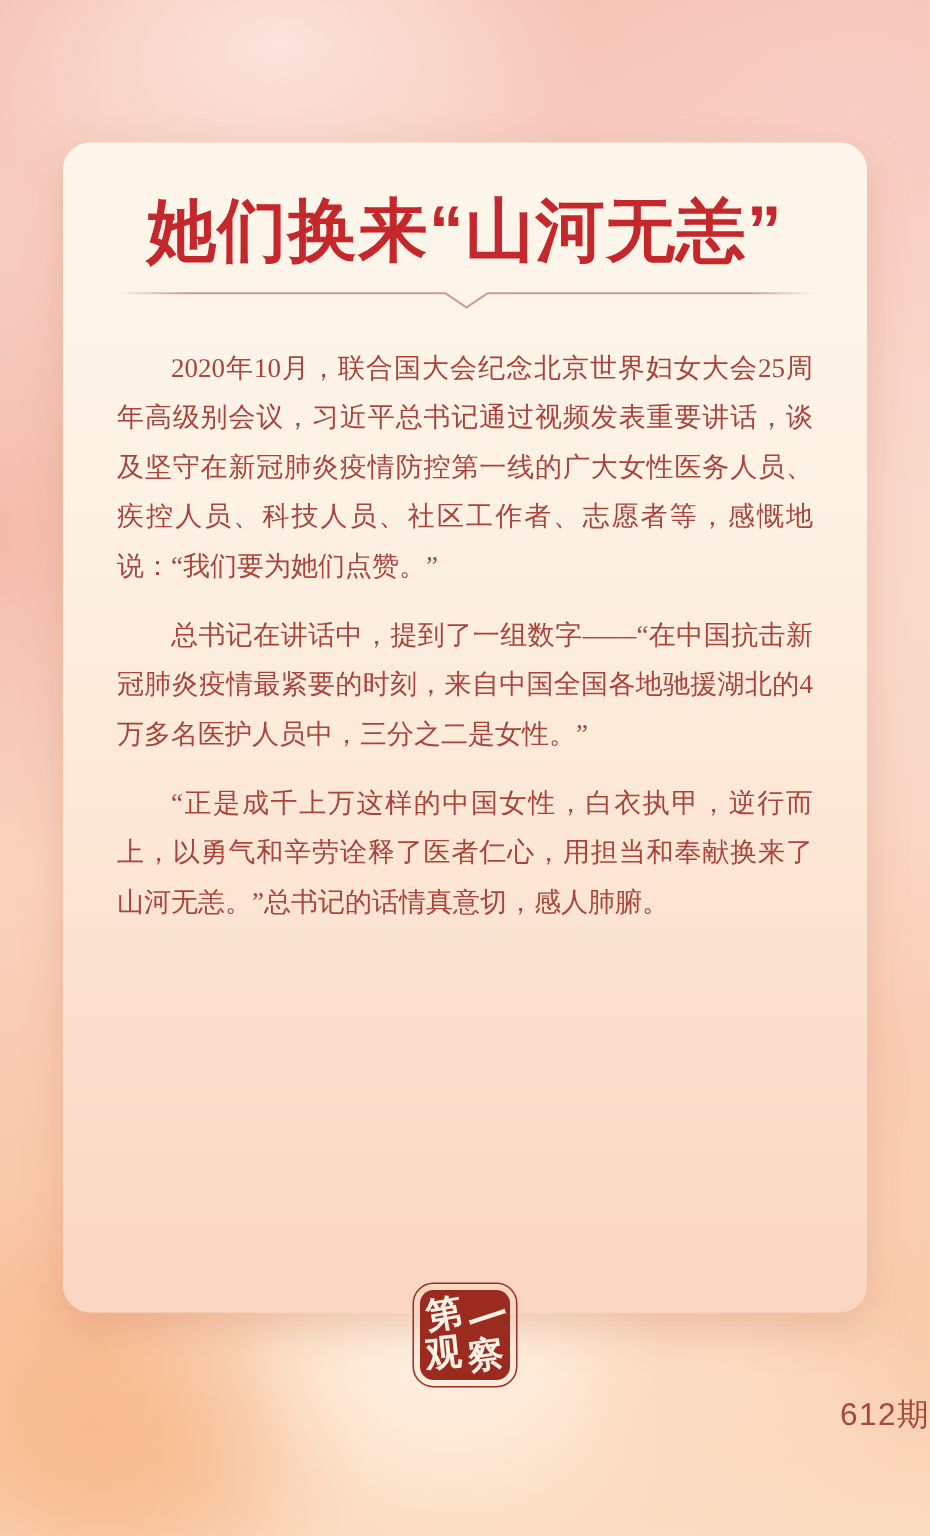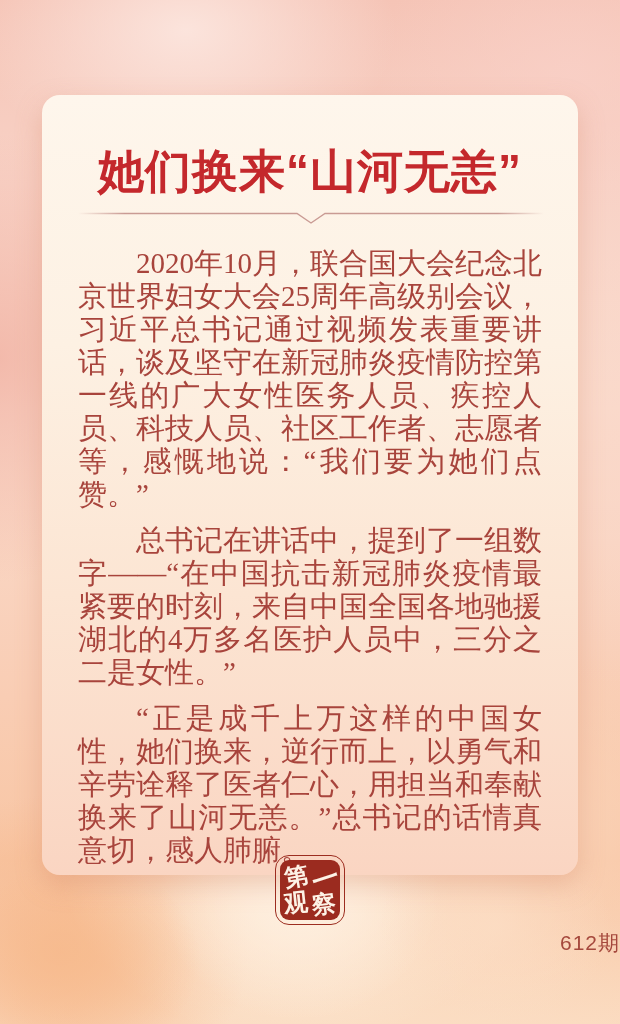--- a/index.html
+++ b/index.html
@@ -51,42 +51,42 @@
   }
 
   
   .card {
     position: absolute;
     left: 42px;
     top: 95px;
     width: 536px;
     height: 780px;
     box-sizing: border-box;
-    padding: 52px 36px 0 36px;
+    padding: 34px 36px 0 36px;
     border-radius: 18px;
     background: linear-gradient(180deg, #FEF6EC 0%, #FDF1E3 32%, #FCE5D3 64%, #FAD5C2 100%);
     box-shadow: 0 10px 26px rgba(211,134,104,0.35);
   }
   .card-title {
     margin: 0;
     font-size: 46px;
     line-height: 1.08;
     font-weight: 900;
     letter-spacing: 1px;
     text-align: center;
     color: #C4282C;
     font-family: "Liberation Sans", "DejaVu Sans", sans-serif;
   }
   .divider {
     display: block;
     margin: 14px auto 0 auto;
   }
   .body-text {
     margin: 0;
-    font-size: 29px;
+    font-size: 18px;
     line-height: 33px;
     color: #A8443C;
     text-align: justify;
     text-indent: 2em;
     font-family: "Liberation Serif", "DejaVu Serif", serif;
   }
   .body-text.first {
     margin-top: 20px;
   }
   .body-text + .body-text {
@@ -158,21 +158,21 @@
         <stop offset="0.10" stop-color="#C08B85" stop-opacity="0.85"></stop>
         <stop offset="0.90" stop-color="#C08B85" stop-opacity="0.85"></stop>
         <stop offset="1" stop-color="#C08B85" stop-opacity="0"></stop>
       </linearGradient>
     </defs>
     <path d="M0 2.5 H219 L233 12 L247 2.5 H466" fill="none" stroke="url(#dg)" stroke-width="1.4"></path>
   </svg>
 
   <p class="body-text first">2020年10月，联合国大会纪念北京世界妇女大会25周年高级别会议，习近平总书记通过视频发表重要讲话，谈及坚守在新冠肺炎疫情防控第一线的广大女性医务人员、疾控人员、科技人员、社区工作者、志愿者等，感慨地说：“我们要为她们点赞。”</p>
   <p class="body-text">总书记在讲话中，提到了一组数字——“在中国抗击新冠肺炎疫情最紧要的时刻，来自中国全国各地驰援湖北的4万多名医护人员中，三分之二是女性。”</p>
-  <p class="body-text">“正是成千上万这样的中国女性，她们换来，逆行而上，以勇气和辛劳诠释了医者仁心，用担当和奉献换来了山河无恙。”总书记的话情真意切，感人肺腑。</p>
+  <p class="body-text">“正是成千上万这样的中国女性，白衣执甲，逆行而上，以勇气和辛劳诠释了医者仁心，用担当和奉献换来了山河无恙。”总书记的话情真意切，感人肺腑。</p>
 </div>
 
 <div class="seal-outer">
   <div class="seal-inner">
     <span class="seal-char c0">第</span>
     <span class="seal-char c1">一</span>
     <span class="seal-char c2">观</span>
     <span class="seal-char c3">察</span>
   </div>
 </div>

